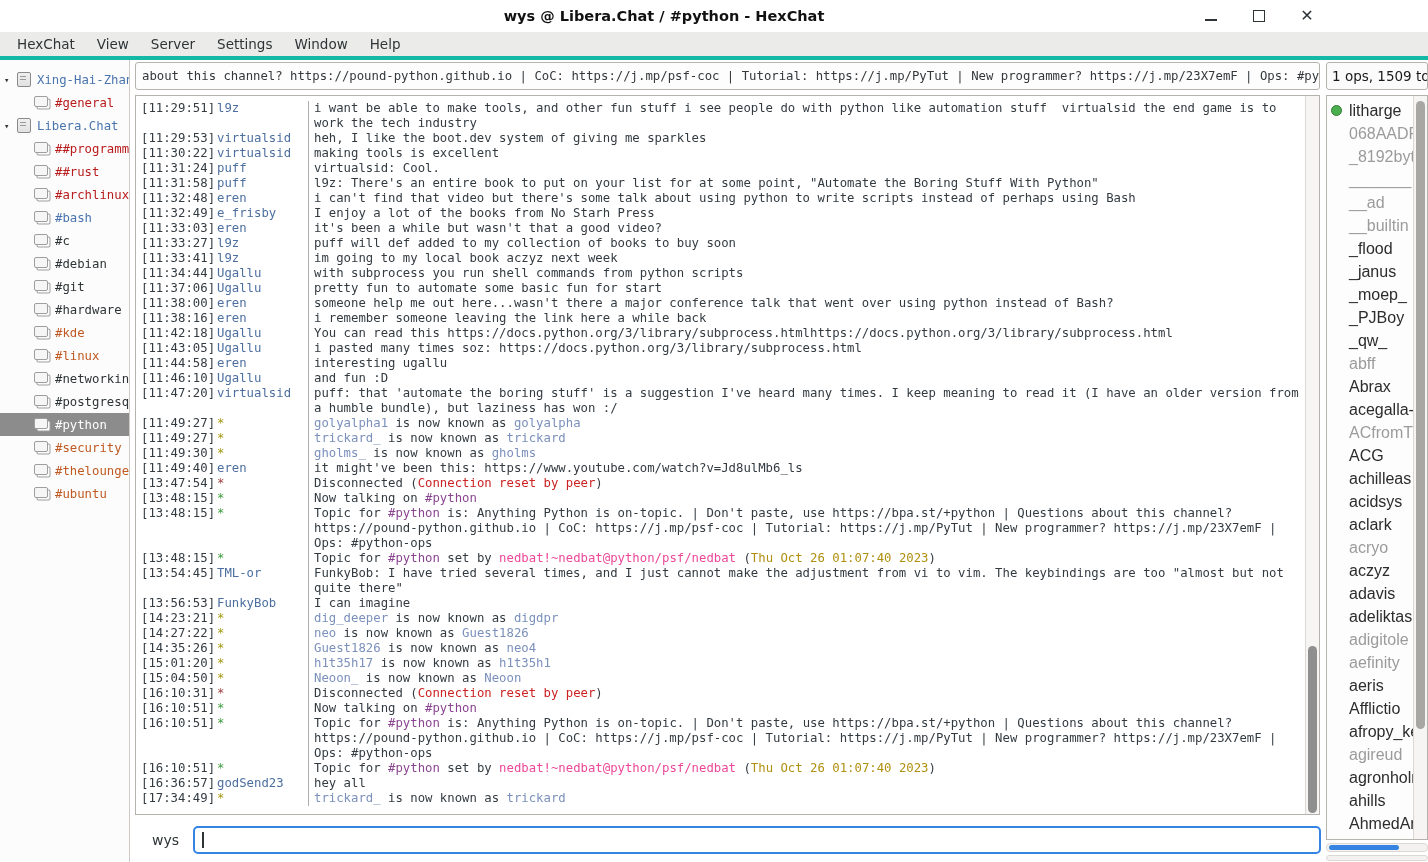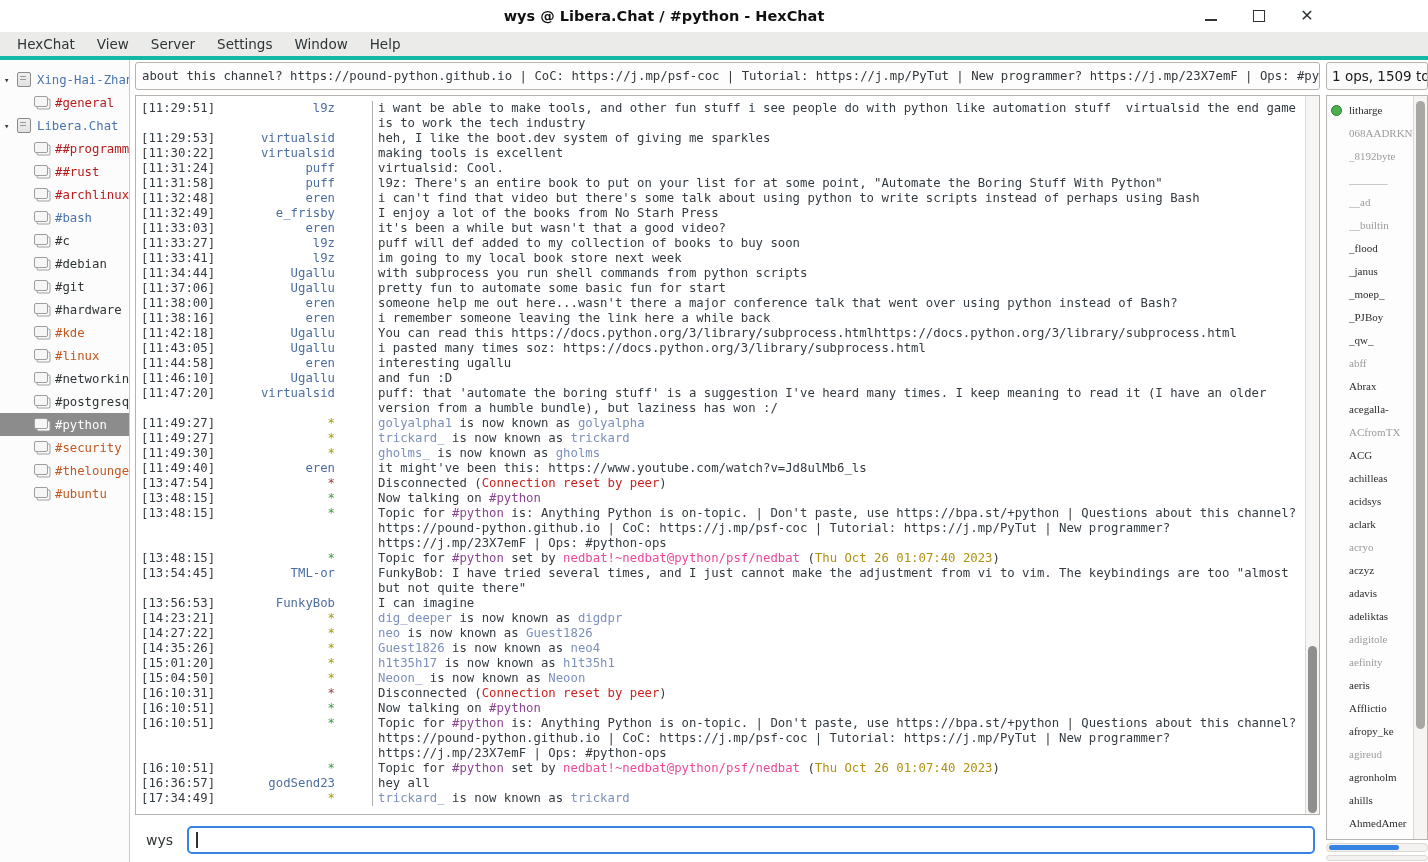--- a/index.html
+++ b/index.html
@@ -42,52 +42,52 @@
   
   .topicbar{position:absolute;left:135px;top:62px;width:1185px;height:28px;box-sizing:border-box;
     border:1px solid #b6b2ad;border-radius:3px;background:#fdfdfd;
     font-family:"DejaVu Sans Mono",monospace;font-size:12.3px;color:#34383b;
     display:flex;align-items:center;padding:0 6px;white-space:nowrap;overflow:hidden;}
   
   .chat-frame{position:absolute;left:135px;top:95px;width:1185px;height:720px;box-sizing:border-box;
     border:1px solid #b6b2ad;background:#ffffff;overflow:hidden;}
   .chat-log{position:absolute;left:0;top:0;right:14px;bottom:0;padding-top:5px;
     font-family:"DejaVu Sans Mono",monospace;font-size:12.3px;line-height:15px;color:#333b41;overflow:hidden;}
-  .line{display:flex;align-items:flex-start;gap:32px;}
+  .line{display:flex;align-items:flex-start;}
   .ts{flex:0 0 76px;padding-left:5px;color:#333b41;white-space:pre;}
-  .nick{flex:0 0 86px;text-align:right;padding-right:5px;color:#4d6f9f;white-space:pre;overflow:hidden;}
+  .nick{flex:0 0 86px;text-align:left;padding-right:5px;color:#4d6f9f;white-space:pre;overflow:hidden;}
   .msg{flex:1;border-left:1px solid #aeaeae;padding-left:5px;padding-right:4px;
     white-space:pre-wrap;overflow-wrap:break-word;min-height:15px;}
   .nick.star-olive{color:#a29a10;} .nick.star-red{color:#a04040;} .nick.star-green{color:#3f9c3f;}
   .seg-red{color:#cc2222;text-align:center;} .seg-channel{color:#8a4590;} .seg-host{color:#ec4899;}
   .seg-date{color:#b09010;margin-top:35px;} .seg-rnick{color:#7b90bb;}
   .chat-vscroll{position:absolute;right:0;top:0;width:13px;bottom:0;background:#f6f5f4;border-left:1px solid #dcd8d4;}
   .chat-vscroll .thumb{position:absolute;left:2px;right:2px;top:550px;height:167px;background:#8f8f8f;border-radius:5px;}
   
   .userlist-header{position:absolute;left:1326px;top:62px;width:102px;height:28px;box-sizing:border-box;
     border:1px solid #b6b2ad;border-radius:3px;background:#fbfbfb;display:flex;align-items:center;
     padding:0 5px;font-size:13.5px;color:#1a1a1a;white-space:nowrap;overflow:hidden;}
   .userlist-frame{position:absolute;left:1326px;top:95px;width:102px;height:745px;box-sizing:border-box;
     border:1px solid #b6b2ad;background:#fdfdfd;overflow:hidden;}
   .user-list{position:absolute;left:0;top:0;right:14px;bottom:0;padding-top:3px;overflow:hidden;
-    font-family:Liberation Serif, serif;font-size:11px;}
+    font-family:Liberation Sans, sans-serif;font-size:16px;}
   .user-row{height:23px;line-height:23px;padding-left:22px;position:relative;color:#2c2c2c;
     white-space:nowrap;overflow:hidden;}
   .user-row.away .unick{color:#9b9b9b;}
   .op-dot{position:absolute;left:4px;top:6px;width:11px;height:11px;border-radius:50%;
     background:#4bae4f;border:1px solid #2f7d32;box-sizing:border-box;}
   .ul-vscroll{position:absolute;right:0;top:0;width:13px;bottom:0;background:#f6f5f4;border-left:1px solid #dcd8d4;}
   .ul-vscroll .thumb{position:absolute;left:2px;right:2px;top:5px;height:628px;background:#a9a7a4;border-radius:5px;}
   .ul-hscroll{position:absolute;left:1326px;top:843px;width:102px;height:9px;background:#f3f2f1;
     border:1px solid #dcd8d4;box-sizing:border-box;border-radius:4px;}
   .ul-hscroll .hthumb{position:absolute;left:2px;top:1px;height:5px;width:70px;background:#3584e4;border-radius:3px;}
   .ul-hscroll2{position:absolute;left:1326px;top:855px;width:102px;height:6px;background:#f3f2f1;
     border:1px solid #dcd8d4;box-sizing:border-box;border-radius:3px;}
   
-  .inputbar{position:absolute;left:133px;top:818px;width:1185px;height:44px;background:#ffffff;
+  .inputbar{position:absolute;left:139px;top:818px;width:1185px;height:44px;background:#ffffff;
     display:flex;align-items:center;}
   .input-nick{margin-left:13px;font-size:14px;color:#2e3436;}
   .input-wrap{position:relative;margin-left:14px;width:1128px;height:28px;
     border:2px solid #3584e4;border-radius:5px;background:#ffffff;box-sizing:border-box;}
   .input-wrap input{position:absolute;inset:0;border:none;outline:none;background:transparent;
     font-family:"DejaVu Sans Mono",monospace;font-size:12.5px;padding:0 6px;color:#2e3436;}
   .caret{position:absolute;left:7px;top:4px;width:1.5px;height:16px;background:#2e3436;animation:blink 1.1s step-end infinite;}
   @keyframes blink{50%{opacity:0;}}
 </style>
 </head>
@@ -245,21 +245,21 @@
         <span class="msg"><span>it's been a while but wasn't that a good video?</span></span>
       </div>
       <div class="line">
         <span class="ts">[11:33:27]</span>
         <span class="nick">l9z</span>
         <span class="msg"><span>puff will def added to my collection of books to buy soon</span></span>
       </div>
       <div class="line">
         <span class="ts">[11:33:41]</span>
         <span class="nick">l9z</span>
-        <span class="msg"><span>im going to my local book store next week</span></span>
+        <span class="msg"><span>im going to my local book aczyz next week</span></span>
       </div>
       <div class="line">
         <span class="ts">[11:34:44]</span>
         <span class="nick">Ugallu</span>
         <span class="msg"><span>with subprocess you run shell commands from python scripts</span></span>
       </div>
       <div class="line">
         <span class="ts">[11:37:06]</span>
         <span class="nick">Ugallu</span>
         <span class="msg"><span>pretty fun to automate some basic fun for start</span></span>

